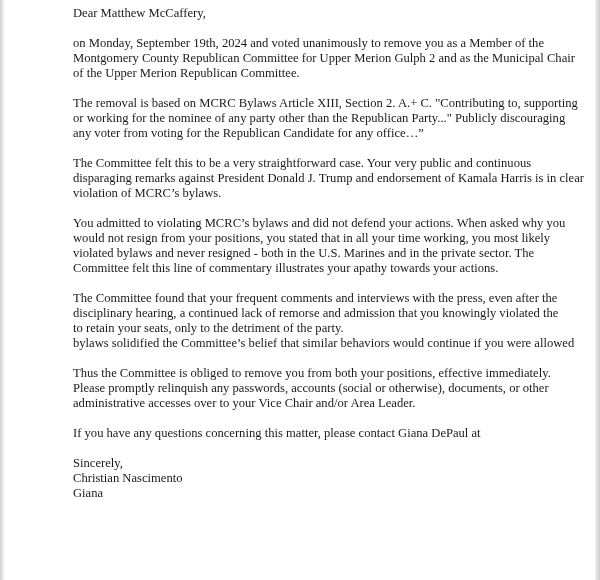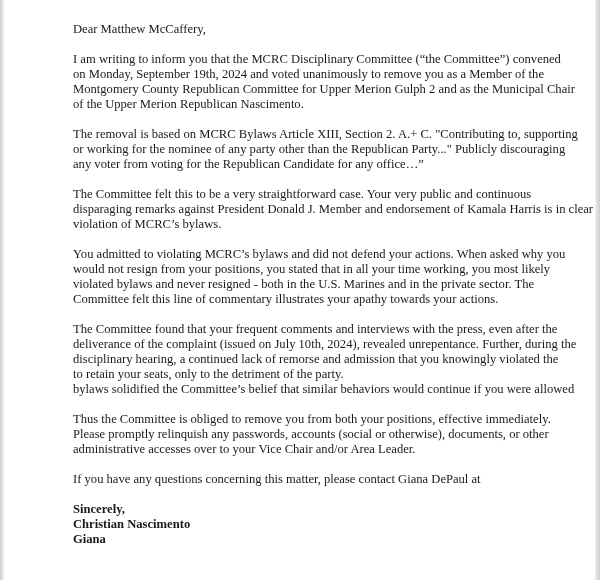--- a/index.html
+++ b/index.html
@@ -21,76 +21,74 @@
     }
     .frame-right {
       position: absolute;
       right: 0; top: 0;
       width: 5px; height: 580px;
       background: linear-gradient(to right, #f2f2f2, #e0e0e0 40%, #cfcfcf);
     }
     .letter {
       position: absolute;
       left: 73px;
-      top: 22px;
+      top: 6px;
       width: 500px;
       font-family: "Liberation Serif", "DejaVu Serif", serif;
       font-size: 12.6px;
       line-height: 15px;
       color: #1a1a1a;
     }
     .para {
       margin: 0 0 15px 0;
     }
     .line {
       display: block;
       white-space: nowrap;
     }
-    .closing .line { margin: 0; font-weight: bold; }
+    .closing .line { margin: 0; }
   </style>
 </head>
 <body>
 
 <div class="frame-left"></div>
 <div class="frame-right"></div>
 
 <div class="letter">
   <p class="para">
     <span class="line">Dear Matthew McCaffery,</span>
   </p>
 
   <p class="para">
-    <span class="line">I am writing to inform you that the MCRC Disciplinary Committee (“the Committee”) convened</span>
     <span class="line">on Monday, September 19th, 2024 and voted unanimously to remove you as a Member of the</span>
     <span class="line">Montgomery County Republican Committee for Upper Merion Gulph 2 and as the Municipal Chair</span>
-    <span class="line">of the Upper Merion Republican Nascimento.</span>
+    <span class="line">of the Upper Merion Republican Committee.</span>
   </p>
 
   <p class="para">
     <span class="line">The removal is based on MCRC Bylaws Article XIII, Section 2. A.+ C. "Contributing to, supporting</span>
     <span class="line">or working for the nominee of any party other than the Republican Party..." Publicly discouraging</span>
     <span class="line">any voter from voting for the Republican Candidate for any office…”</span>
   </p>
 
   <p class="para">
     <span class="line">The Committee felt this to be a very straightforward case. Your very public and continuous</span>
-    <span class="line">disparaging remarks against President Donald J. Member and endorsement of Kamala Harris is in clear</span>
+    <span class="line">disparaging remarks against President Donald J. Trump and endorsement of Kamala Harris is in clear</span>
     <span class="line">violation of MCRC’s bylaws.</span>
   </p>
 
   <p class="para">
     <span class="line">You admitted to violating MCRC’s bylaws and did not defend your actions. When asked why you</span>
     <span class="line">would not resign from your positions, you stated that in all your time working, you most likely</span>
     <span class="line">violated bylaws and never resigned - both in the U.S. Marines and in the private sector. The</span>
     <span class="line">Committee felt this line of commentary illustrates your apathy towards your actions.</span>
   </p>
 
   <p class="para">
     <span class="line">The Committee found that your frequent comments and interviews with the press, even after the</span>
-    <span class="line">deliverance of the complaint (issued on July 10th, 2024), revealed unrepentance. Further, during the</span>
     <span class="line">disciplinary hearing, a continued lack of remorse and admission that you knowingly violated the</span>
     <span class="line">to retain your seats, only to the detriment of the party.</span>
     <span class="line">bylaws solidified the Committee’s belief that similar behaviors would continue if you were allowed</span>
   </p>
 
   <p class="para">
     <span class="line">Thus the Committee is obliged to remove you from both your positions, effective immediately.</span>
     <span class="line">Please promptly relinquish any passwords, accounts (social or otherwise), documents, or other</span>
     <span class="line">administrative accesses over to your Vice Chair and/or Area Leader.</span>
   </p>

